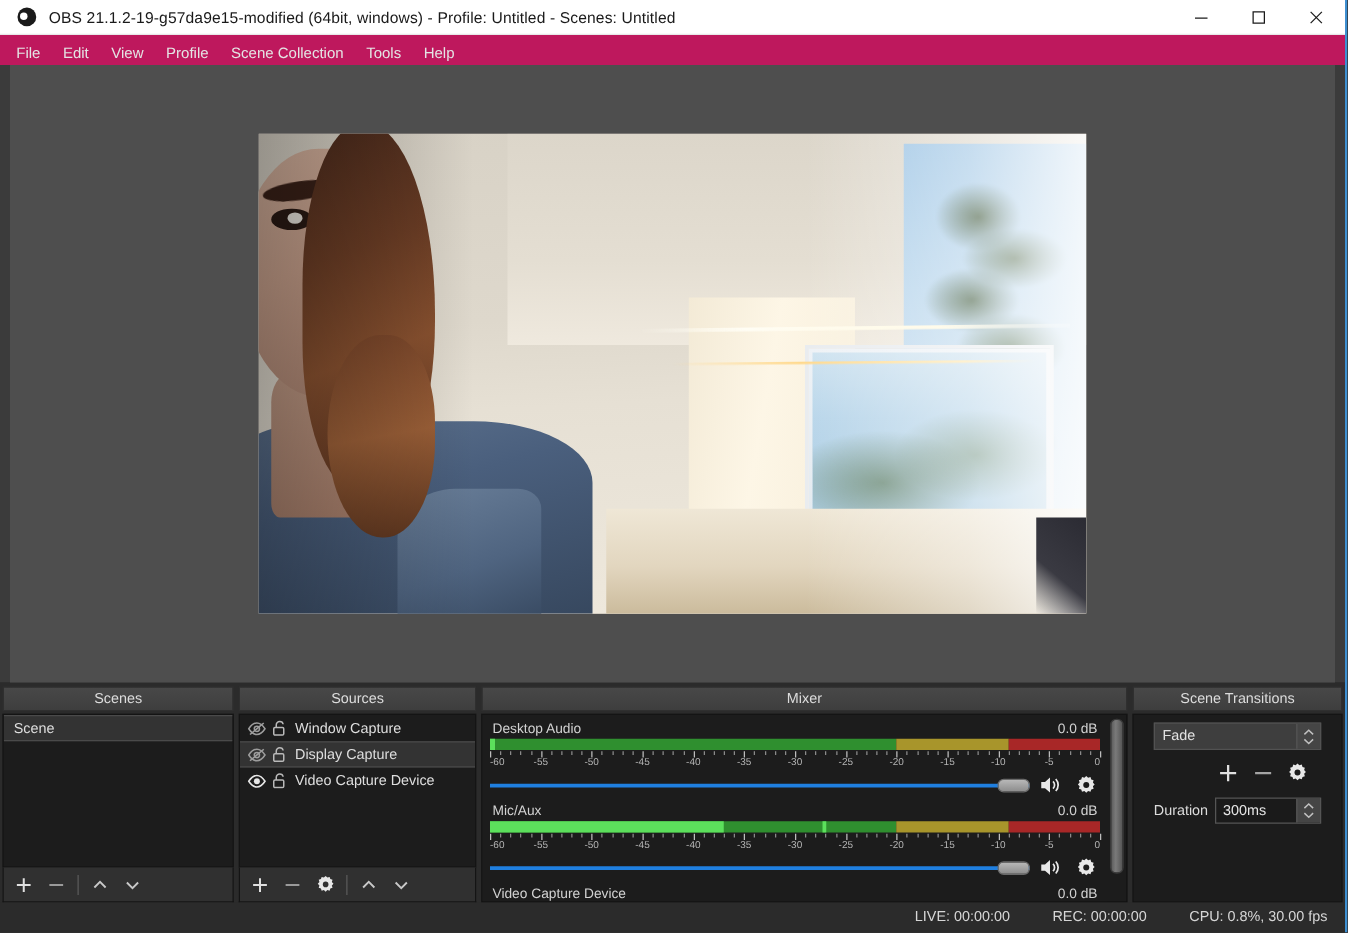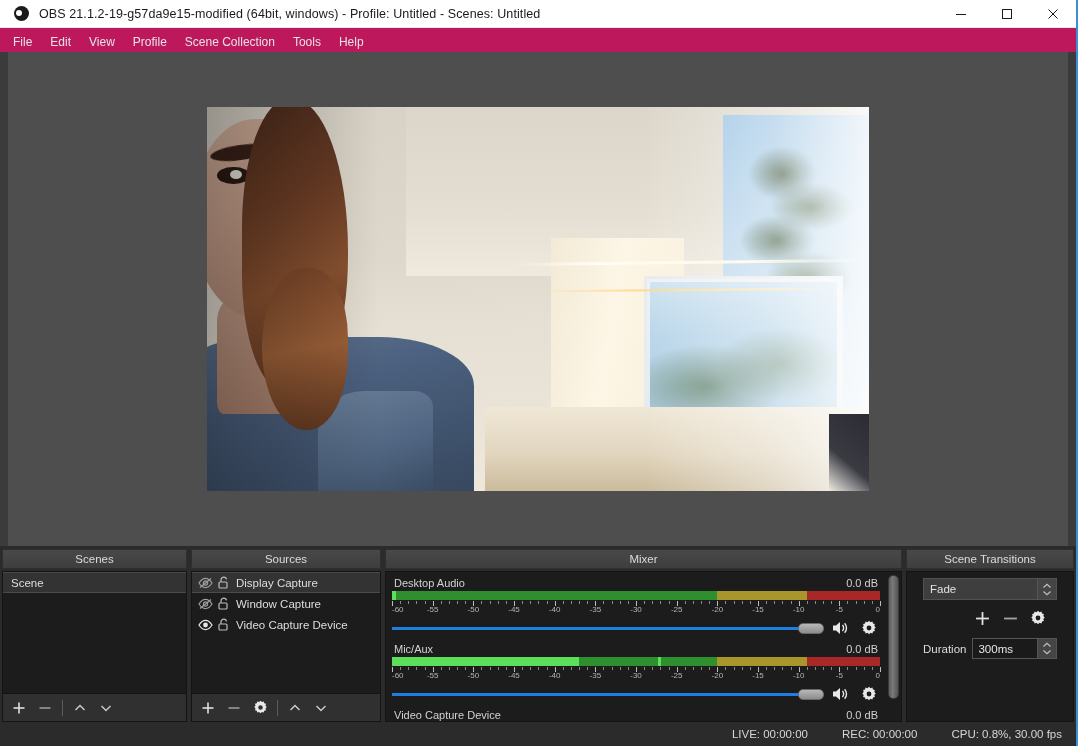--- a/index.html
+++ b/index.html
@@ -513,51 +513,51 @@
               <polyline points="2.5,5 7,9.5 11.5,5" fill="none" stroke="#c8c8c8" stroke-width="1.5"></polyline>
             </svg>
         </div>
       </div>
     </div>
 
     <div class="dock dock-sources">
       <div class="dock-title">Sources</div>
       <div class="dock-body">
         <div class="list">
+          <div class="list-row">
+            <span class="src-icon">
+              <svg class="icon-svg" width="15" height="12" viewBox="0 0 15 12">
+                <path d="M1 6 C3.2 2.6 6 1.4 7.5 1.4 C9 1.4 11.8 2.6 14 6 C11.8 9.4 9 10.6 7.5 10.6 C6 10.6 3.2 9.4 1 6 Z" fill="none" stroke="#9d9d9d" stroke-width="1.2"></path>
+                <circle cx="7.5" cy="6" r="2.1" fill="none" stroke="#9d9d9d" stroke-width="1.2"></circle>
+                <line x1="2" y1="10.6" x2="13" y2="1.4" stroke="#9d9d9d" stroke-width="1.3"></line>
+              </svg>
+            </span>
+            <span class="src-icon">
+              <svg class="icon-svg" width="11" height="13" viewBox="0 0 11 13">
+                <rect x="1" y="6" width="8" height="6" rx="1" fill="none" stroke="#b9b9b9" stroke-width="1.2"></rect>
+                <path d="M3 6 V4 C3 2.3 4.2 1.2 5.8 1.2 C7.2 1.2 8.3 2.1 8.5 3.4" fill="none" stroke="#b9b9b9" stroke-width="1.2"></path>
+              </svg>
+            </span>
+            <span class="src-label">Window Capture</span>
+          </div>
           <div class="list-row sel">
             <span class="src-icon">
               <svg class="icon-svg" width="15" height="12" viewBox="0 0 15 12">
                 <path d="M1 6 C3.2 2.6 6 1.4 7.5 1.4 C9 1.4 11.8 2.6 14 6 C11.8 9.4 9 10.6 7.5 10.6 C6 10.6 3.2 9.4 1 6 Z" fill="none" stroke="#9d9d9d" stroke-width="1.2"></path>
                 <circle cx="7.5" cy="6" r="2.1" fill="none" stroke="#9d9d9d" stroke-width="1.2"></circle>
                 <line x1="2" y1="10.6" x2="13" y2="1.4" stroke="#9d9d9d" stroke-width="1.3"></line>
               </svg>
             </span>
             <span class="src-icon">
               <svg class="icon-svg" width="11" height="13" viewBox="0 0 11 13">
                 <rect x="1" y="6" width="8" height="6" rx="1" fill="none" stroke="#b9b9b9" stroke-width="1.2"></rect>
                 <path d="M3 6 V4 C3 2.3 4.2 1.2 5.8 1.2 C7.2 1.2 8.3 2.1 8.5 3.4" fill="none" stroke="#b9b9b9" stroke-width="1.2"></path>
               </svg>
             </span>
             <span class="src-label">Display Capture</span>
-          </div>
-          <div class="list-row">
-            <span class="src-icon">
-              <svg class="icon-svg" width="15" height="12" viewBox="0 0 15 12">
-                <path d="M1 6 C3.2 2.6 6 1.4 7.5 1.4 C9 1.4 11.8 2.6 14 6 C11.8 9.4 9 10.6 7.5 10.6 C6 10.6 3.2 9.4 1 6 Z" fill="none" stroke="#9d9d9d" stroke-width="1.2"></path>
-                <circle cx="7.5" cy="6" r="2.1" fill="none" stroke="#9d9d9d" stroke-width="1.2"></circle>
-                <line x1="2" y1="10.6" x2="13" y2="1.4" stroke="#9d9d9d" stroke-width="1.3"></line>
-              </svg>
-            </span>
-            <span class="src-icon">
-              <svg class="icon-svg" width="11" height="13" viewBox="0 0 11 13">
-                <rect x="1" y="6" width="8" height="6" rx="1" fill="none" stroke="#b9b9b9" stroke-width="1.2"></rect>
-                <path d="M3 6 V4 C3 2.3 4.2 1.2 5.8 1.2 C7.2 1.2 8.3 2.1 8.5 3.4" fill="none" stroke="#b9b9b9" stroke-width="1.2"></path>
-              </svg>
-            </span>
-            <span class="src-label">Window Capture</span>
           </div>
           <div class="list-row">
             <span class="src-icon">
               <svg class="icon-svg" width="15" height="12" viewBox="0 0 15 12">
                 <path d="M1 6 C3.2 2.6 6 1.4 7.5 1.4 C9 1.4 11.8 2.6 14 6 C11.8 9.4 9 10.6 7.5 10.6 C6 10.6 3.2 9.4 1 6 Z" fill="none" stroke="#e6e6e6" stroke-width="1.3"></path>
                 <circle cx="7.5" cy="6" r="2.4" fill="#e6e6e6"></circle>
               </svg>
             </span>
             <span class="src-icon">
               <svg class="icon-svg" width="11" height="13" viewBox="0 0 11 13">

